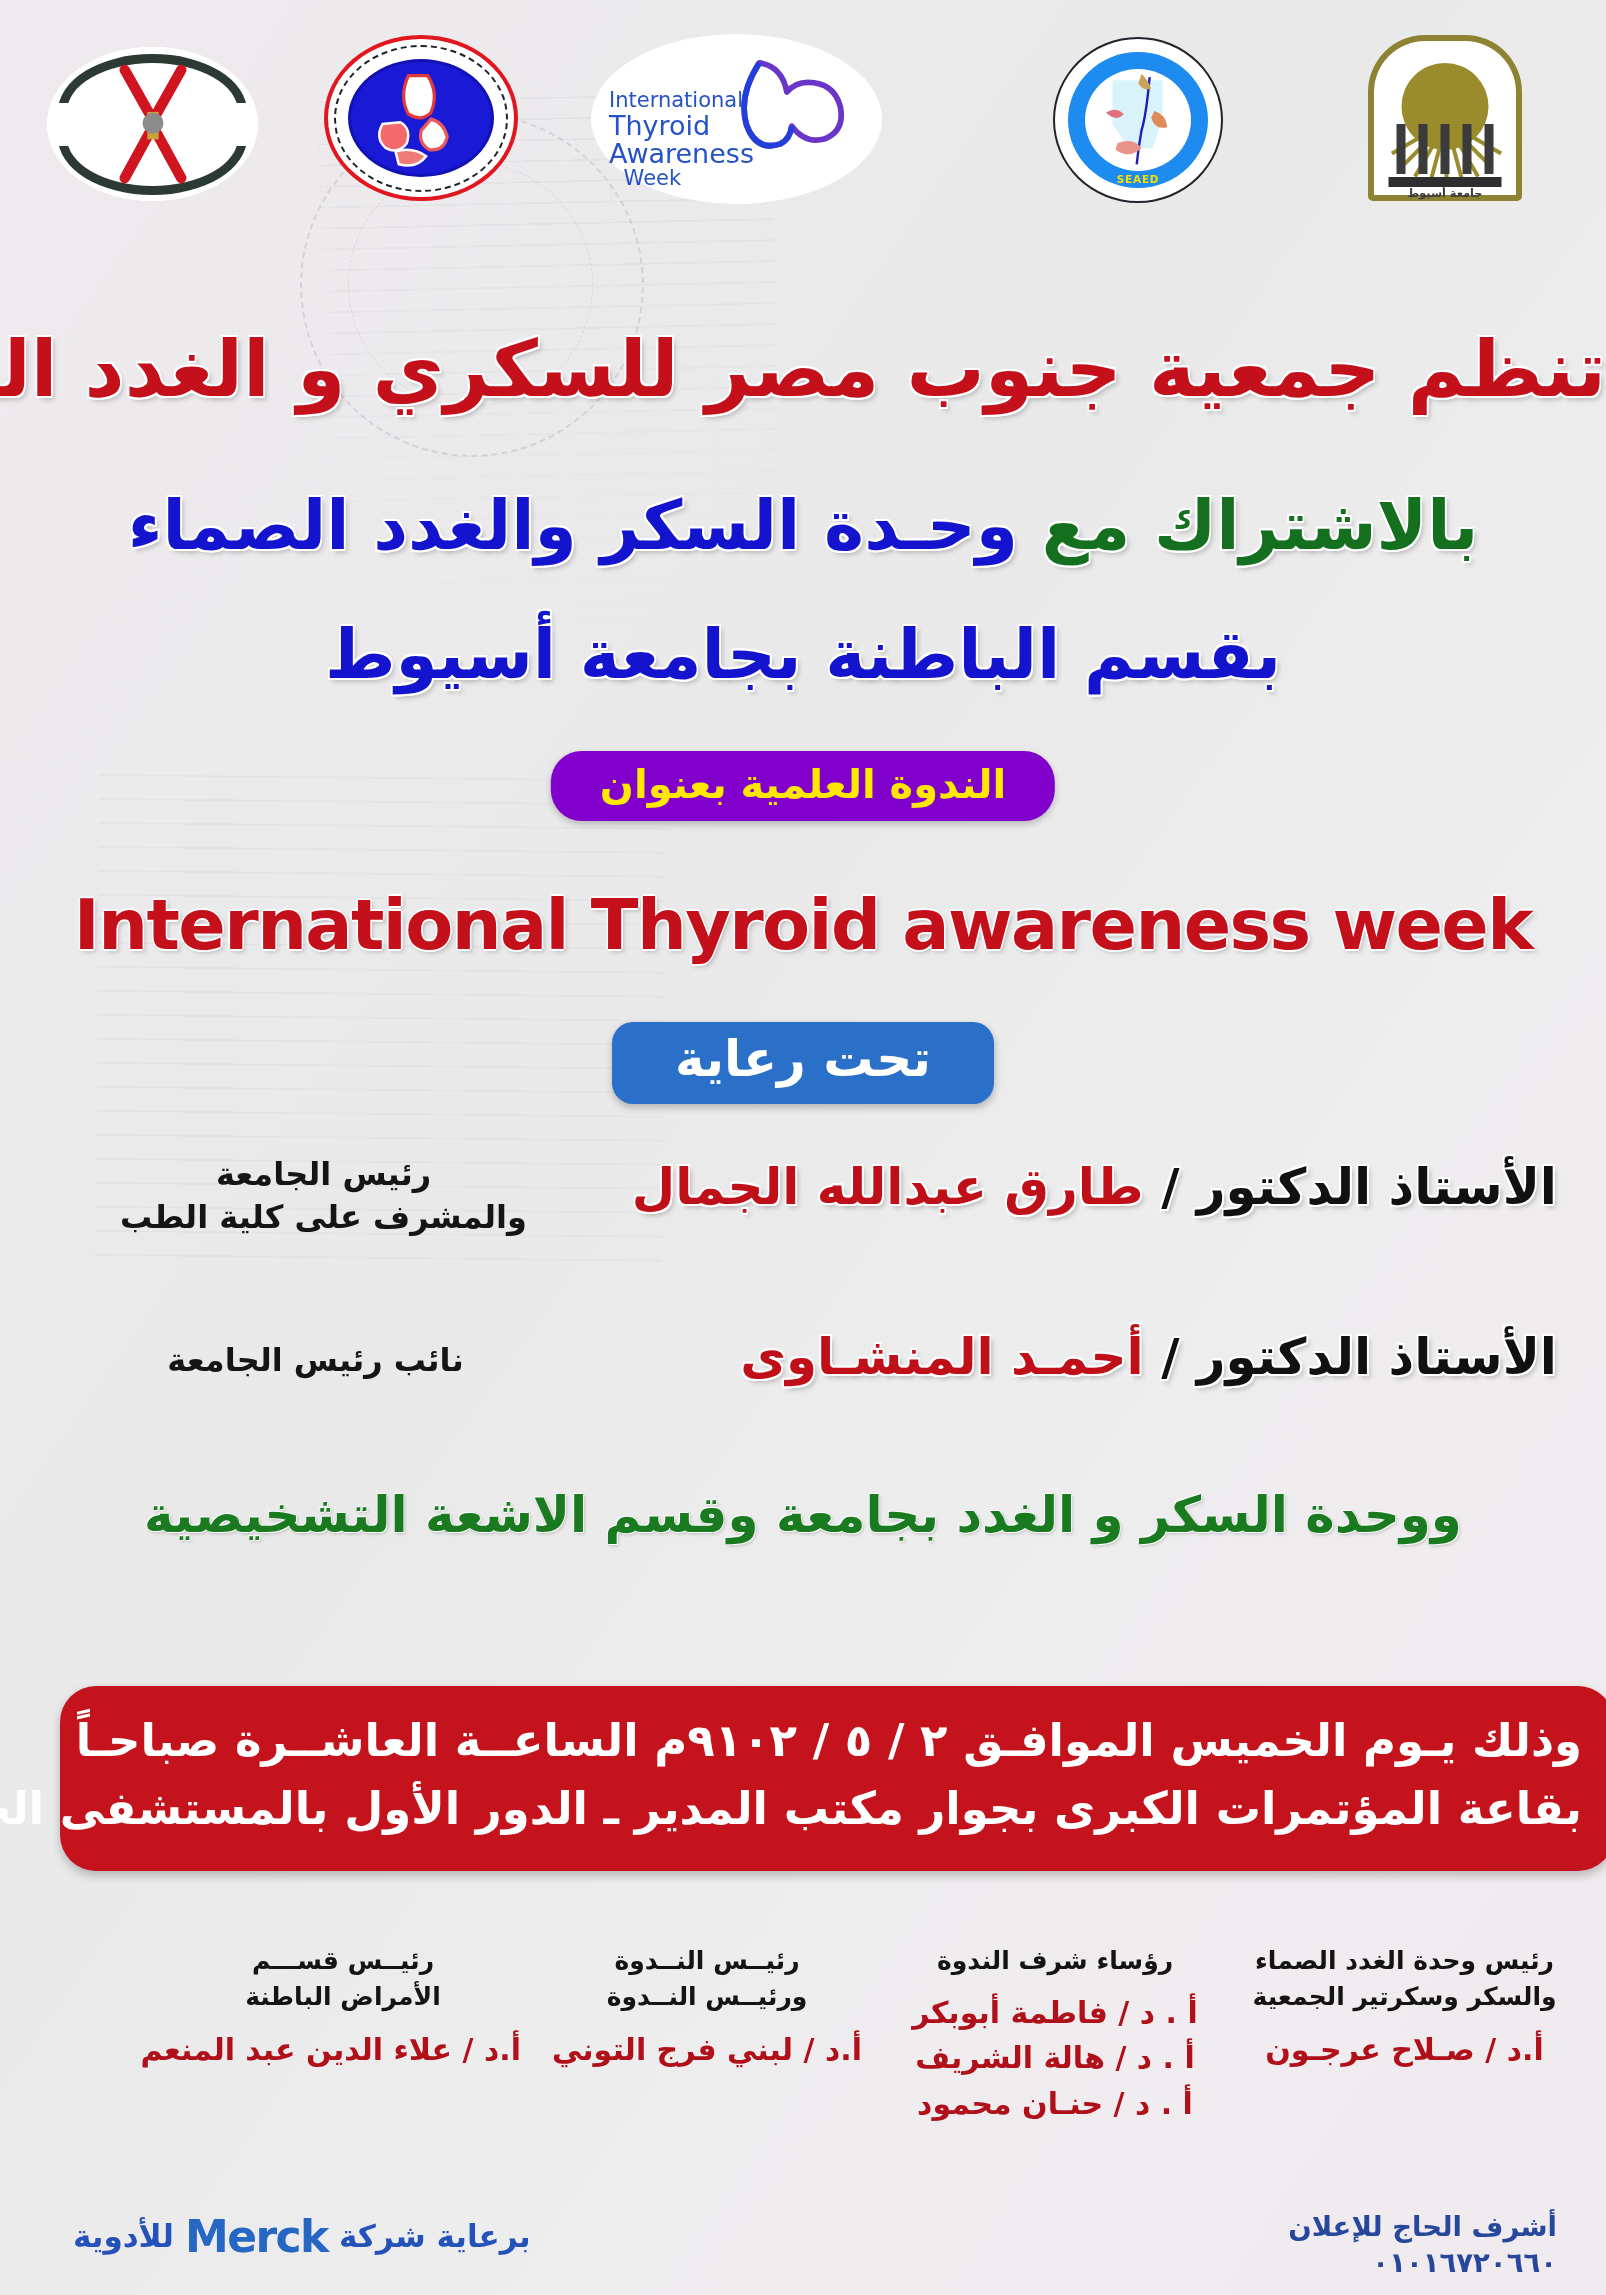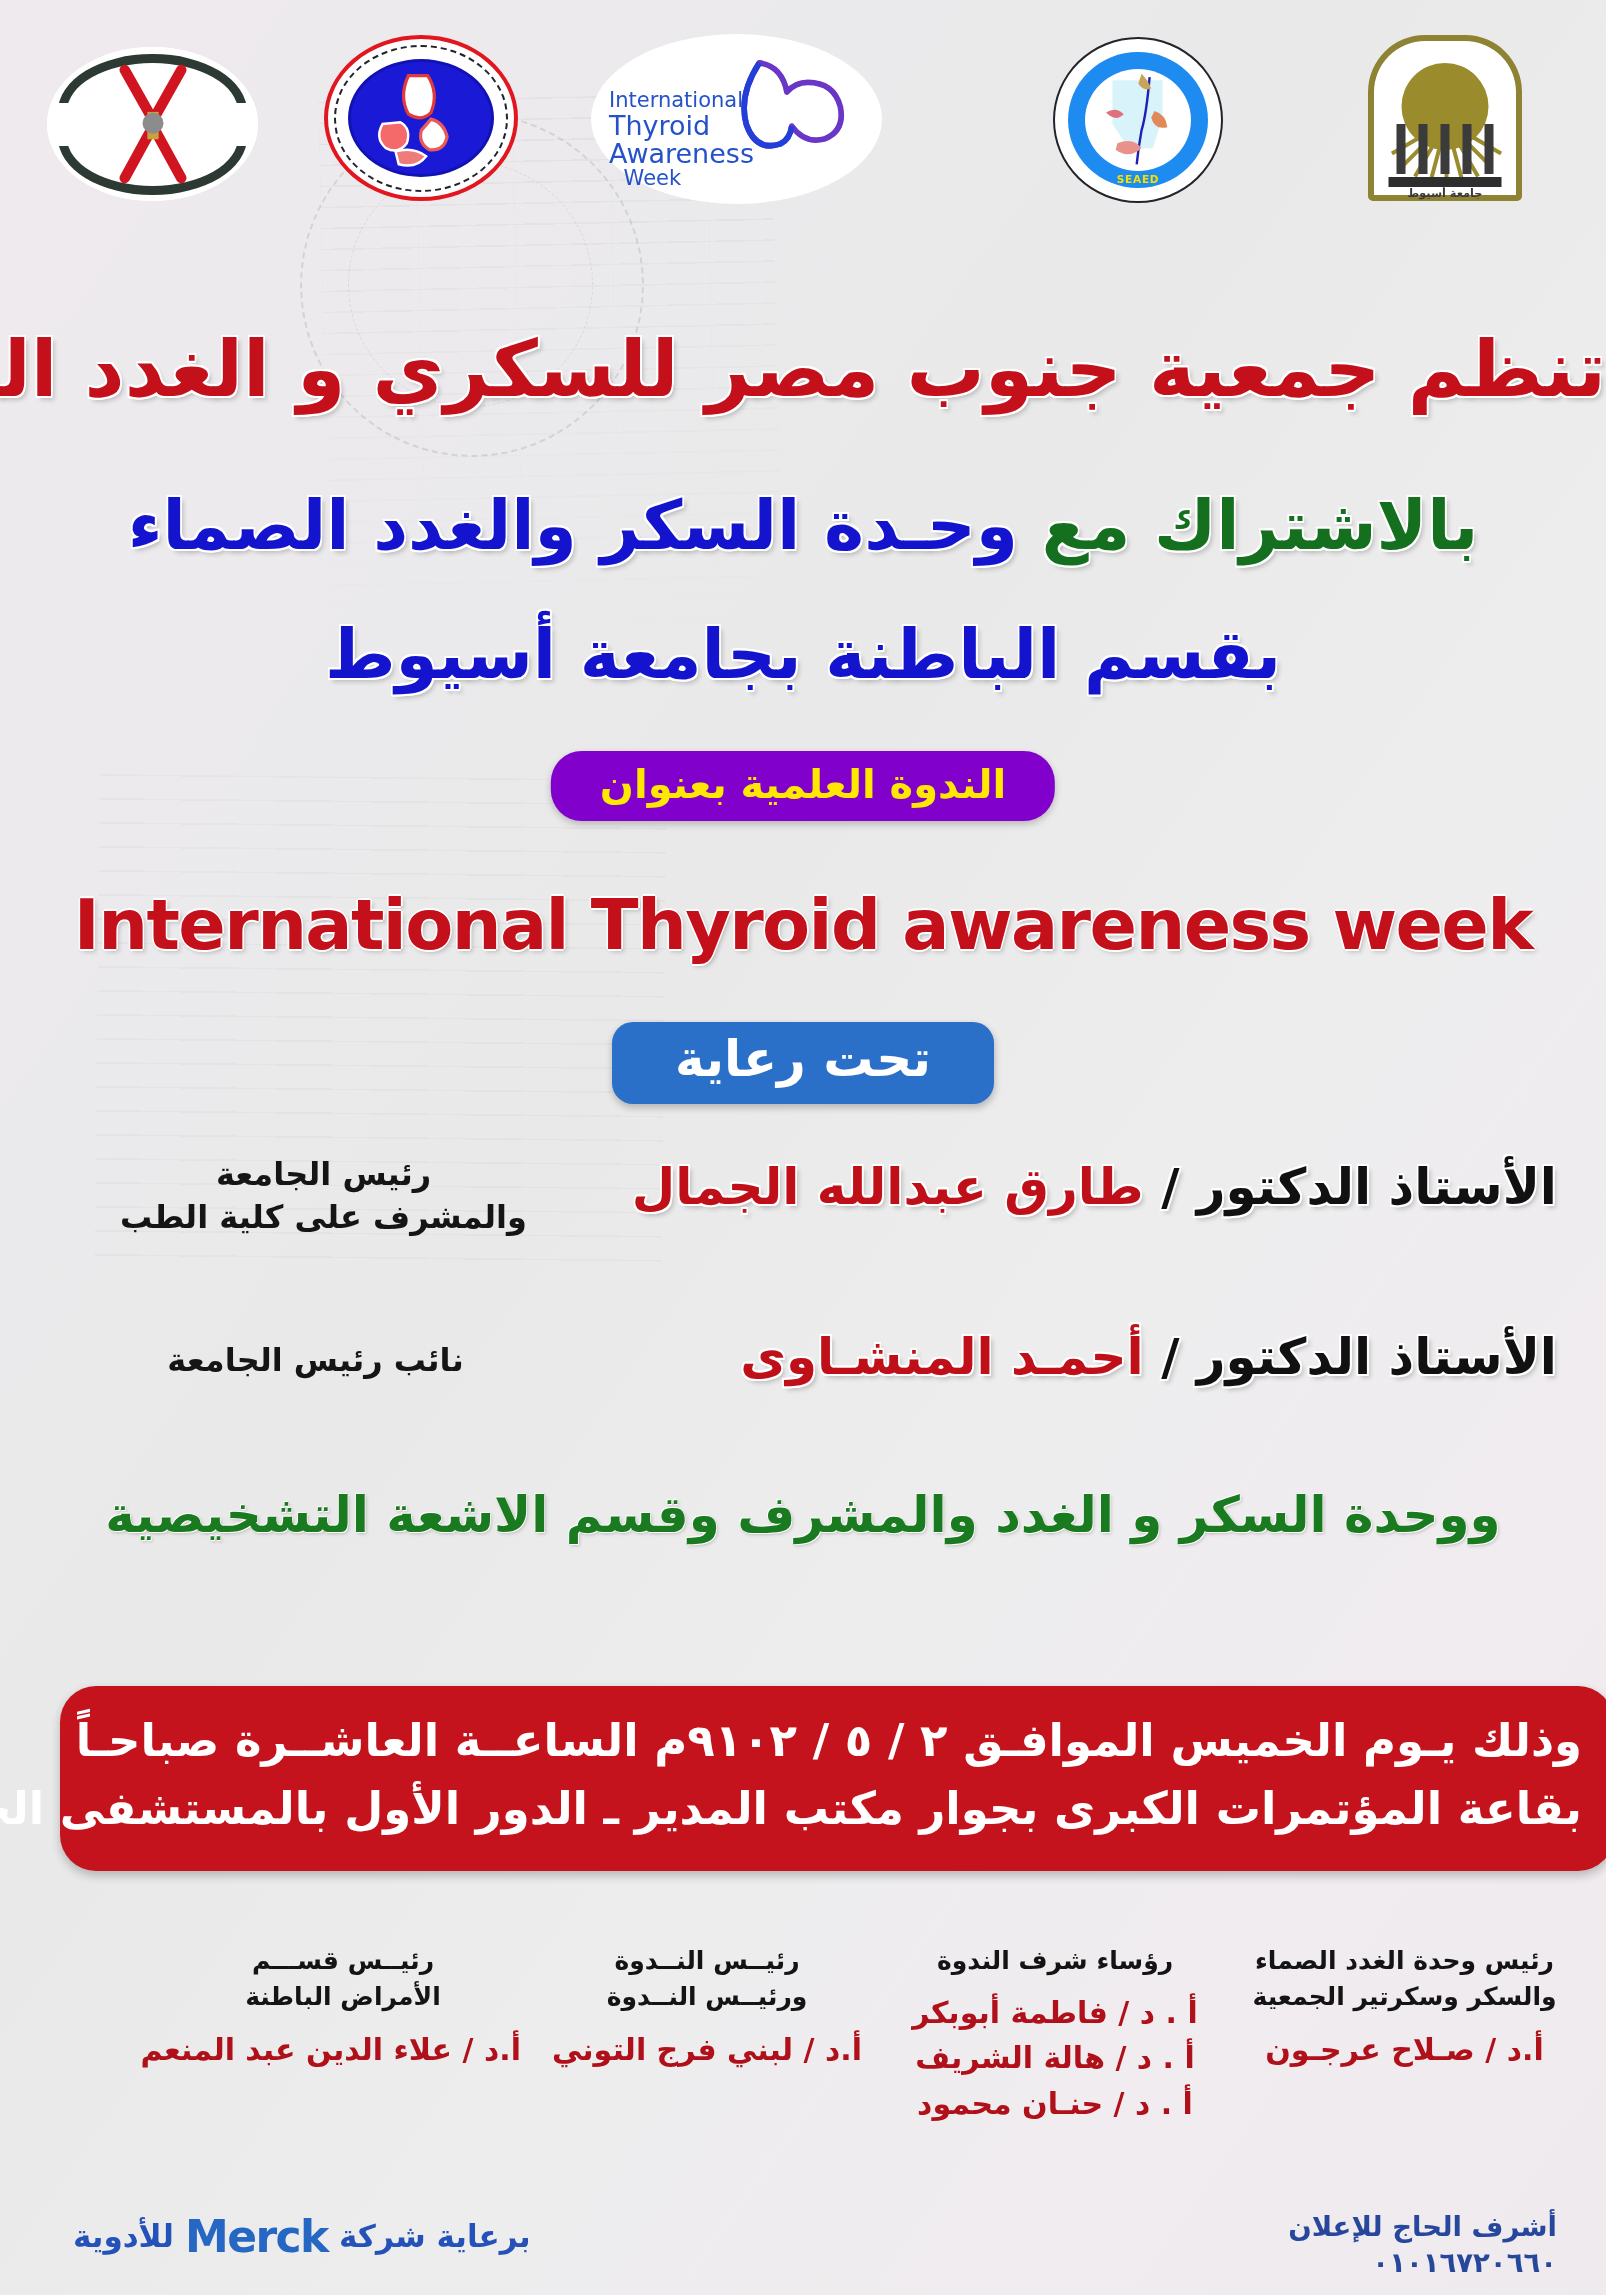--- a/index.html
+++ b/index.html
@@ -299,21 +299,21 @@
     <div class="name ar shadow-w">
       <span class="lbl">الأستاذ الدكتور /</span>
       <span class="nm">أحمـد المنشـاوى</span>
     </div>
     <div class="role ar">
       <div>نائب رئيس الجامعة</div>
     </div>
   </div>
 
   <div class="green-block ar">
-    <div>ووحدة السكر و الغدد والمشرف وقسم الاشعة التشخيصية</div>
+    <div>ووحدة السكر و الغدد بجامعة وقسم الاشعة التشخيصية</div>
   </div>
 
   <div class="red-banner">
     <div class="ar">وذلك يـوم الخميس الموافـق ٢ / ٥ / ٢٠١٩م الساعــة العاشــرة صباحـاً</div>
     <div class="ar">بقاعة المؤتمرات الكبرى بجوار مكتب المدير ـ الدور الأول بالمستشفى الجامعى الرئيسي</div>
   </div>
 
   <div class="committee">
 
     <div class="col c1">

